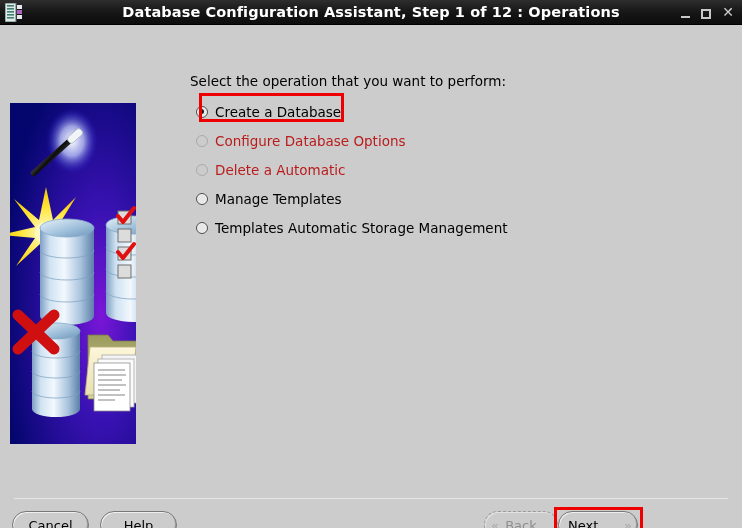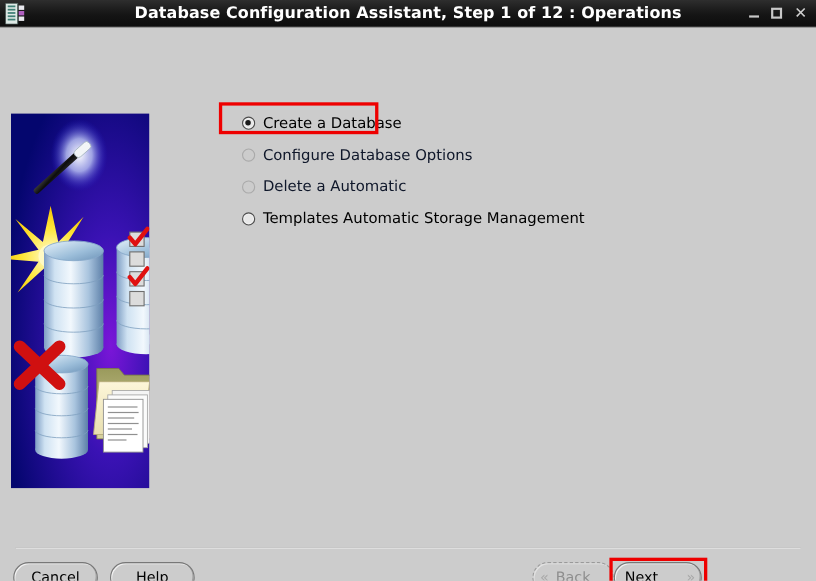--- a/index.html
+++ b/index.html
@@ -73,21 +73,21 @@
   #prompt {
     position: absolute; left: 190px; top: 48px;
     font-size: 13.5px;
     color: #000000;
     white-space: nowrap;
     font-family: "DejaVu Sans", sans-serif;
   }
 
   
   #radio-group {
-    position: absolute; left: 220px; top: 72px;
+    position: absolute; left: 196px; top: 72px;
     width: 420px;
   }
   .radio-row {
     position: relative;
     height: 29px;
     display: flex;
     align-items: center;
     white-space: nowrap;
   }
   .radio-mark {
@@ -113,21 +113,21 @@
     left: 2px; top: 2px;
     width: 5px; height: 5px;
     border-radius: 50%;
     background: #1a1a1a;
   }
   .radio-label {
     font-size: 13.5px;
     color: #000000;
     font-family: "DejaVu Sans", sans-serif;
   }
-  .radio-label.disabled { color: #0f172a; }
+  .radio-label.disabled { color: #b91c1c; }
 
   .hl-box {
     position: absolute;
     border: 3px solid #ee0000;
     pointer-events: none;
   }
   #hl-create {
     left: 199px; top: 68px;
     width: 145px; height: 29px;
   }
@@ -338,38 +338,43 @@
               <line x1="88" y1="282" x2="116" y2="282"></line>
               <line x1="88" y1="287" x2="110" y2="287"></line>
               <line x1="88" y1="292" x2="115" y2="292"></line>
               <line x1="88" y1="297" x2="105" y2="297"></line>
             </g>
           </g>
         </g>
       </svg>
     </div>
 
+    <div id="prompt">Select the operation that you want to perform:</div>
 
     <div id="radio-group">
 
       <div class="radio-row">
         <span class="radio-mark enabled checked"></span>
         <span class="radio-label">Create a Database</span>
       </div>
 
       <div class="radio-row">
         <span class="radio-mark disabled"></span>
         <span class="radio-label disabled">Configure Database Options</span>
       </div>
 
       <div class="radio-row">
         <span class="radio-mark disabled"></span>
         <span class="radio-label disabled">Delete a Automatic</span>
       </div>
 
+      <div class="radio-row">
+        <span class="radio-mark enabled"></span>
+        <span class="radio-label">Manage Templates</span>
+      </div>
 
       <div class="radio-row">
         <span class="radio-mark enabled"></span>
         <span class="radio-label">Templates Automatic Storage Management</span>
       </div>
 
     </div>
 
     <div class="hl-box" id="hl-create"></div>
 

